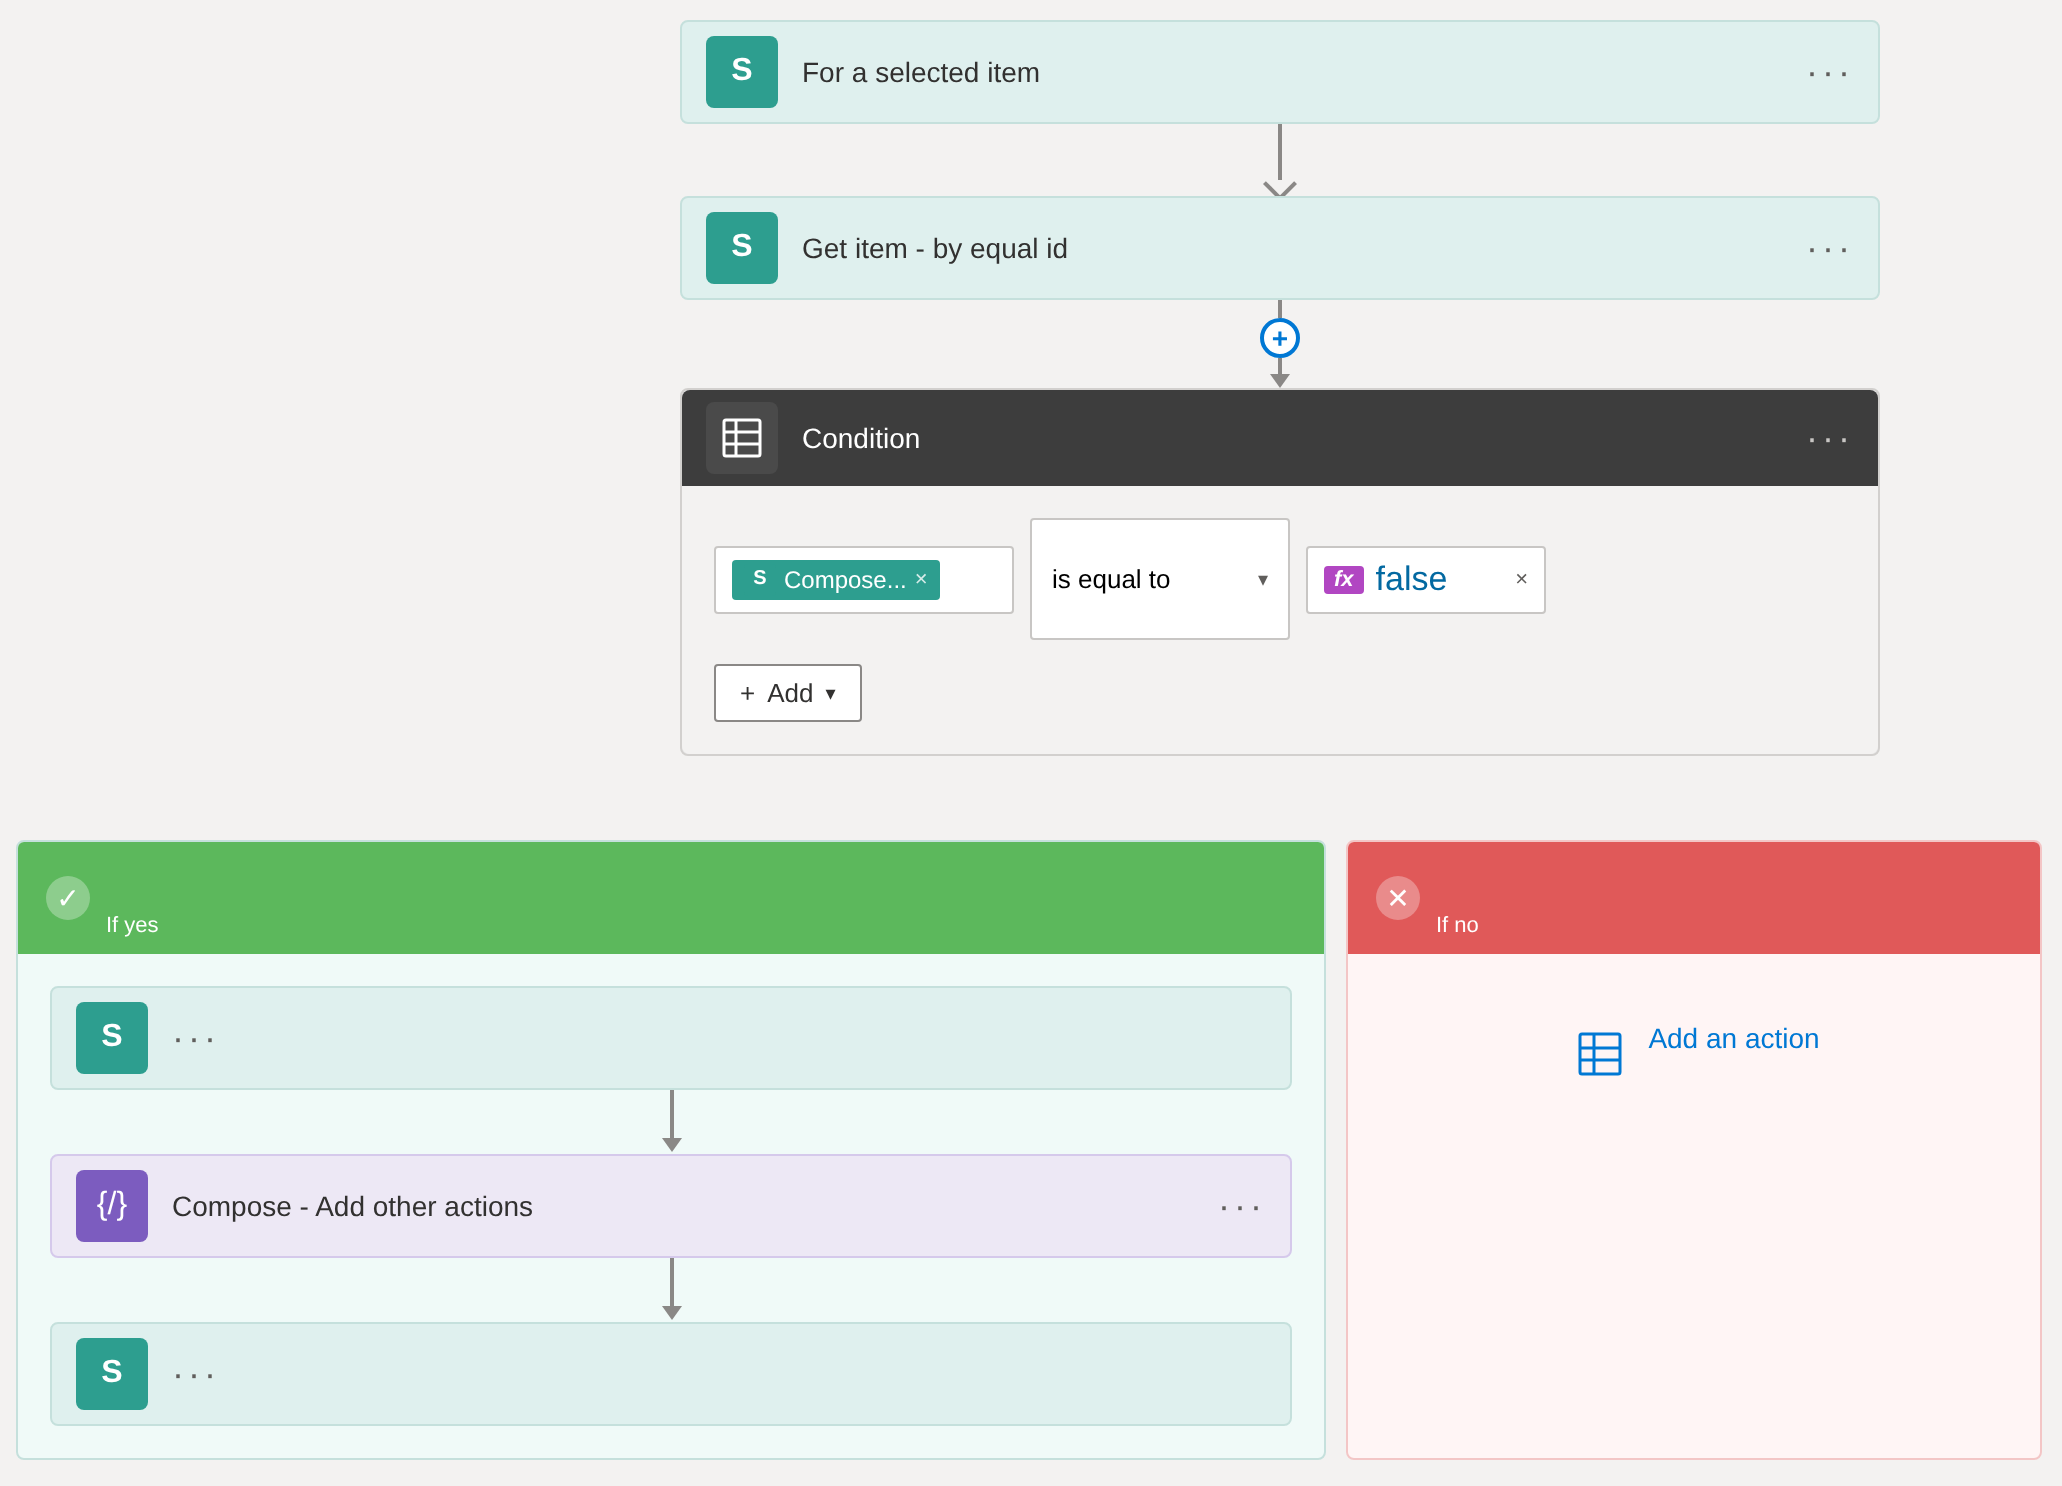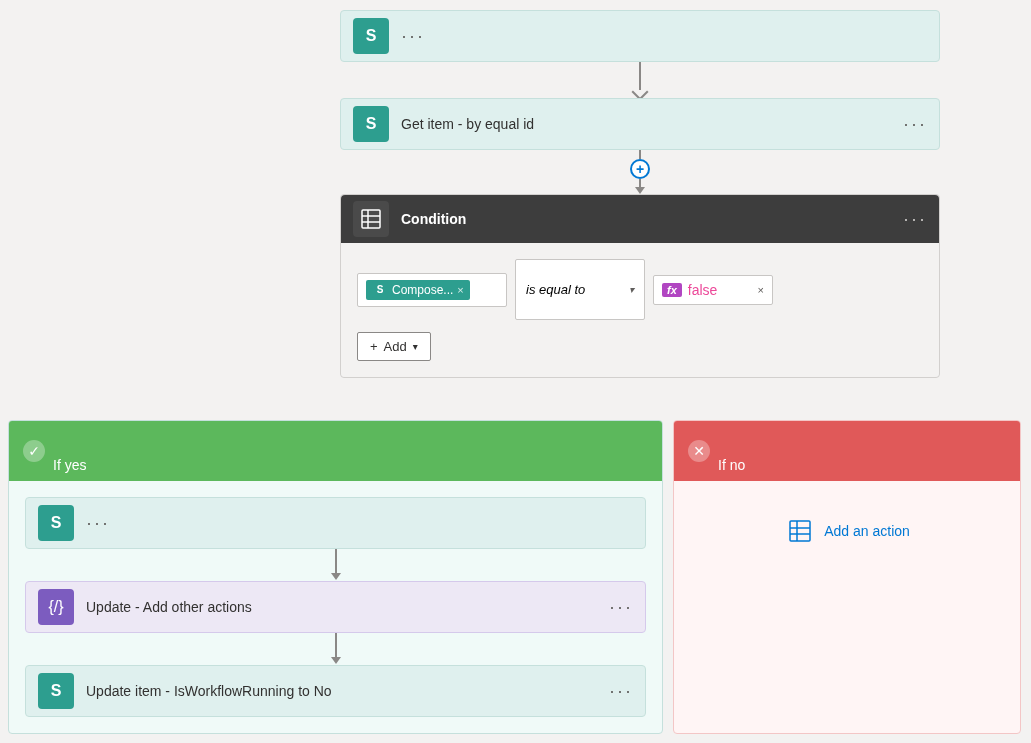--- a/index.html
+++ b/index.html
@@ -126,21 +126,20 @@
     }
 
     .condition-icon svg {
       fill: white;
     }
 
     .condition-title {
       flex: 1;
       font-size: 14px;
       color: white;
-      font-weight: bold;
     }
 
     .condition-more {
       color: #c8c6c4;
       font-size: 18px;
       letter-spacing: 2px;
       cursor: pointer;
     }
 
     .condition-body {
@@ -202,21 +201,20 @@
       border: 1px solid #c8c6c4;
       border-radius: 2px;
       background: white;
       padding: 22px 10px;
       font-size: 13px;
       display: flex;
       align-items: center;
       gap: 16px;
       cursor: pointer;
       min-width: 130px;
-      font-style: italic;
     }
 
     .condition-operator .chevron {
       margin-left: auto;
       font-size: 10px;
       color: #605e5c;
     }
 
     .condition-result-box {
       border: 1px solid #c8c6c4;
@@ -233,22 +231,22 @@
       background: #b146c2;
       color: white;
       border-radius: 2px;
       padding: 1px 5px;
       font-size: 11px;
       font-style: italic;
       font-weight: bold;
     }
 
     .false-tag {
-      font-size: 14px;
-      color: #ec4899;
+      font-size: 17px;
+      color: #0369a1;
     }
 
     .false-close {
       margin-left: auto;
       cursor: pointer;
       font-size: 11px;
       color: #605e5c;
     }
 
     .add-btn {
@@ -298,21 +296,21 @@
       border-radius: 50%;
       background: rgba(255,255,255,0.3);
       display: flex;
       align-items: center;
       justify-content: center;
       color: white;
       font-size: 14px;
     }
 
     .branch-label {
-      font-size: 14px;
+      font-size: 11px;
       color: white;
       font-weight: 500;
       margin-top: 28px;
     }
 
     .branch-content {
       padding: 16px;
       display: flex;
       flex-direction: column;
       align-items: center;
@@ -396,21 +394,20 @@
     .small-arrow .arrowhead {
       width: 0;
       height: 0;
       border-left: 5px solid transparent;
       border-right: 5px solid transparent;
       border-top: 7px solid #8a8886;
     }
 
     .add-action-btn {
       display: flex;
-      align-items: center;
       gap: 8px;
       color: #0078d4;
       font-size: 14px;
       cursor: pointer;
       padding: 8px;
     }
 
     .add-action-icon {
       width: 32px;
       height: 32px;
@@ -438,20 +435,21 @@
 <body>
 
 <div class="canvas">
 
   <div class="flow-container">
 
     <div class="flow-card">
       <div class="card-icon">
         <span>S</span>
       </div>
+      <span class="card-title">For a selected item</span>
       <span class="card-more">···</span>
     </div>
 
     <div class="arrow-down" style="width:100%; display:flex; justify-content:center; height:36px; position:relative;">
     </div>
 
     <div class="flow-card">
       <div class="card-icon">
         <span>S</span>
       </div>
@@ -528,32 +526,31 @@
           <span class="branch-card-more">···</span>
         </div>
 
         <div class="small-arrow">
           <div class="line"></div>
           <div class="arrowhead"></div>
         </div>
 
         <div class="branch-card branch-card-compose" style="width:100%;">
           <div class="branch-card-icon-compose">{/}</div>
-          <span class="branch-card-title">Update - Add other actions</span>
+          <span class="branch-card-title">Compose - Add other actions</span>
           <span class="branch-card-more">···</span>
         </div>
 
         <div class="small-arrow">
           <div class="line"></div>
           <div class="arrowhead"></div>
         </div>
 
         <div class="branch-card branch-card-sharepoint" style="width:100%;">
           <div class="branch-card-icon-sp">S</div>
-          <span class="branch-card-title">Update item - IsWorkflowRunning to No</span>
           <span class="branch-card-more">···</span>
         </div>
       </div>
     </div>
 
     <div style="flex:1; margin-left:10px; margin-right:10px; background:#fff5f5; border:1px solid #f3c6c6; border-radius:4px; overflow:hidden;">
       <div class="branch-header-no">
         <div class="branch-x-icon">✕</div>
         <span class="branch-label">If no</span>
       </div>

